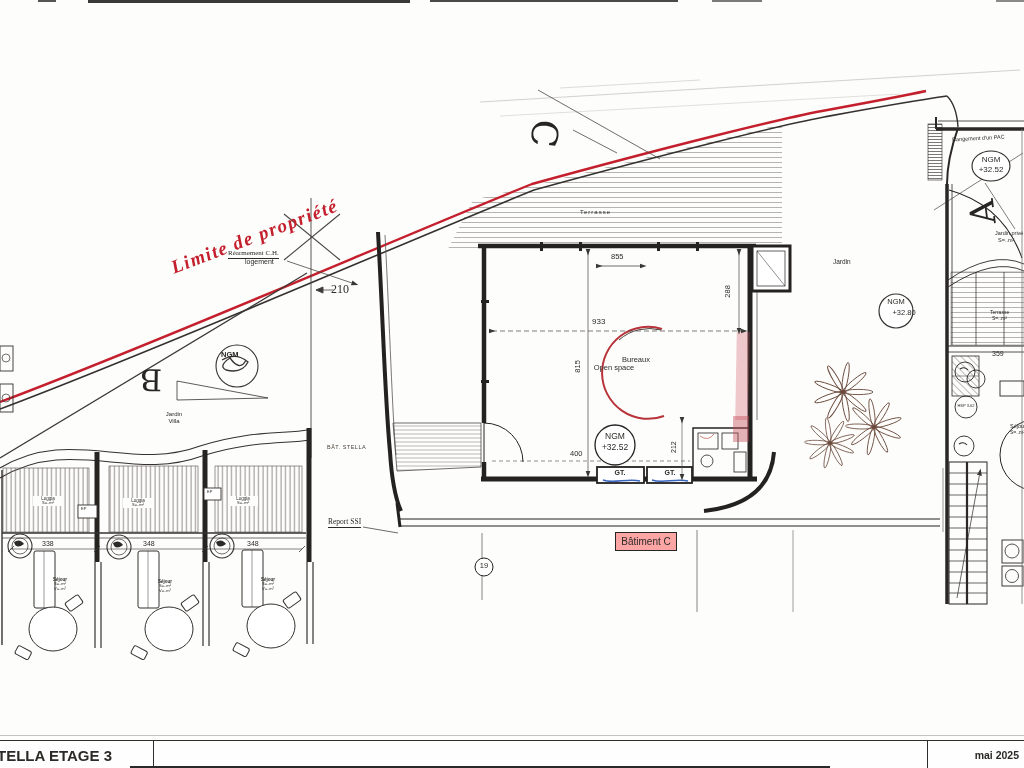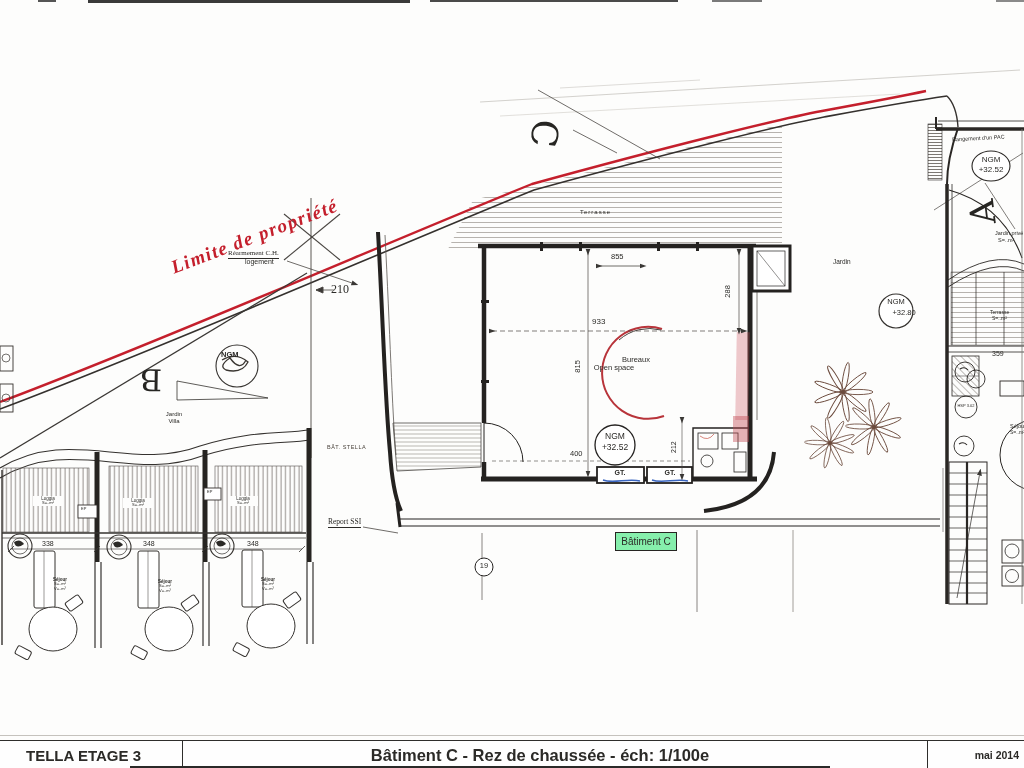--- a/index.html
+++ b/index.html
@@ -7,21 +7,21 @@
         font-family:"Liberation Sans",sans-serif;color:#2b2a27;}
   svg{position:absolute;left:0;top:0;}
   .lbl{position:absolute;white-space:nowrap;line-height:1.18;color:#2b2a27;}
   .ctr{text-align:center;}
   .scanline{position:absolute;top:0;}
   .letter{font-family:"DejaVu Serif","Liberation Serif",serif;font-weight:400;color:#262522;}
   .tiny{letter-spacing:.3px;}
   .tb{position:absolute;left:0;top:740px;width:1024px;height:28px;border-top:1.6px solid #2e2d2b;background:#fefefe;}
   .tb-cell{position:absolute;top:0;height:28px;display:flex;align-items:center;}
   .underl{border-bottom:.8px solid #2b2a27;padding-bottom:.5px;font-family:Liberation Serif, serif;}
-  .boxed{border:1.5px solid #262522;background:#86efac;display:flex;align-items:center;justify-content:center;}
+  .boxed{border:1.5px solid #262522;background:#fca5a5;display:flex;align-items:center;justify-content:center;}
 </style>
 </head>
 <body>
 
 <div class="page">
 
   <div class="scanline" style="left:38px;width:18px;height:2px;background:#555;"></div>
   <div class="scanline" style="left:88px;width:322px;height:3px;background:#3a3a3a;"></div>
   <div class="scanline" style="left:430px;width:248px;height:2px;background:#4a4a4a;"></div>
   <div class="scanline" style="left:712px;width:50px;height:2px;background:#7a7a7a;"></div>
@@ -396,25 +396,22 @@
   <div class="lbl ctr" style="left:253px;top:577px;width:30px;font-size:4.5px;font-weight:bold;">Séjour</div>
   <div class="lbl ctr" style="left:253px;top:582px;width:30px;font-size:4px;">S=..m²</div>
   <div class="lbl ctr" style="left:253px;top:587px;width:30px;font-size:4px;">V=..m³</div>
 
   <div class="lbl" style="left:42px;top:540px;font-size:7px;">338</div>
   <div class="lbl" style="left:143px;top:540px;font-size:7px;">348</div>
   <div class="lbl" style="left:247px;top:540px;font-size:7px;">348</div>
 
   <div class="lbl" style="left:0;top:735px;width:1024px;height:1px;background:#c5c2bd;"></div>
   <div class="tb">
-    <div class="tb-cell" style="left:0;width:153px;border-right:1.5px solid #2e2d2b;justify-content:flex-start;padding-left:29px;">
+    <div class="tb-cell" style="left:0;width:153px;border-right:1.5px solid #2e2d2b;justify-content:flex-start;">
       <span style="font-size:15px;font-weight:bold;margin-left:-3px;white-space:nowrap;">TELLA ETAGE 3</span>
     </div>
-    <div class="tb-cell" style="left:153px;width:774px;justify-content:center;">
-      <span style="font-size:16.5px;font-weight:bold;">Bâtiment C - Rez de chaussée - éch: 1/100e</span>
-    </div>
     <div class="tb-cell" style="left:927px;width:97px;border-left:1.5px solid #2e2d2b;justify-content:flex-end;">
-      <span style="font-size:10.5px;font-weight:bold;margin-right:6px;">mai 2014</span>
+      <span style="font-size:10.5px;font-weight:bold;margin-right:6px;">mai 2025</span>
     </div>
   </div>
   <div class="lbl" style="left:130px;top:766px;width:700px;height:2px;background:#2a2a28;"></div>
 
 </div>
 
 </body></html>

